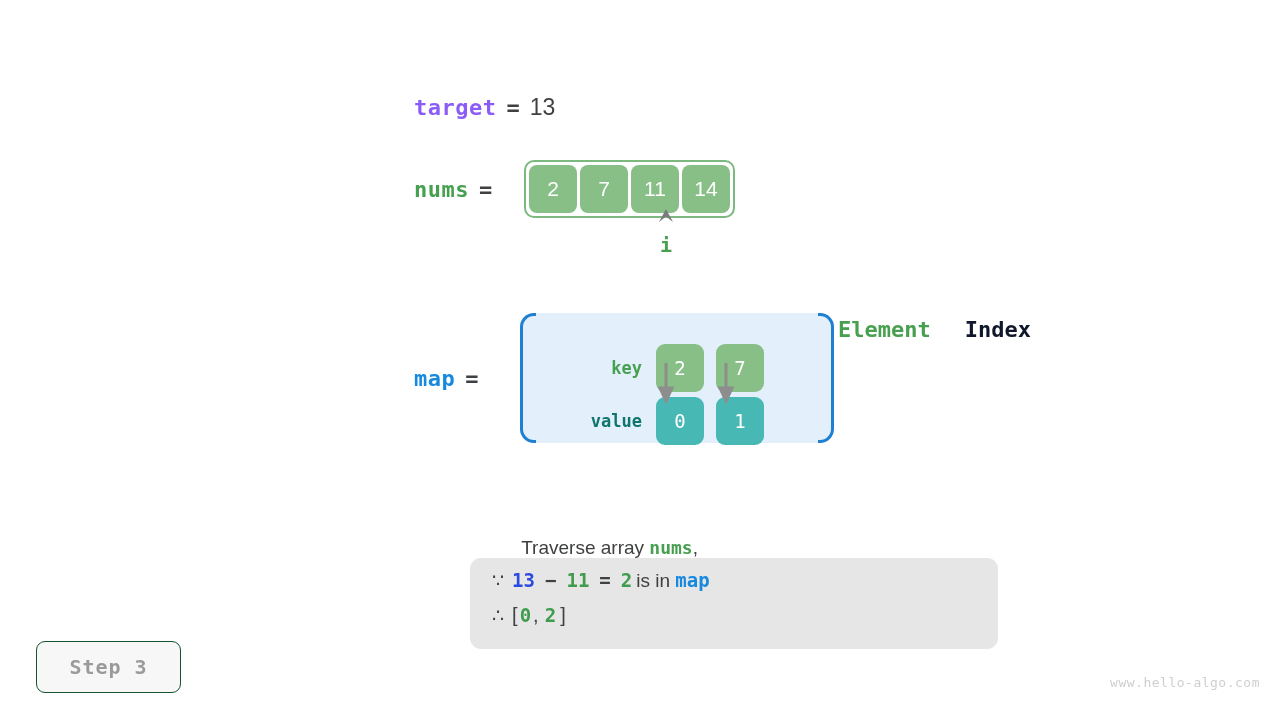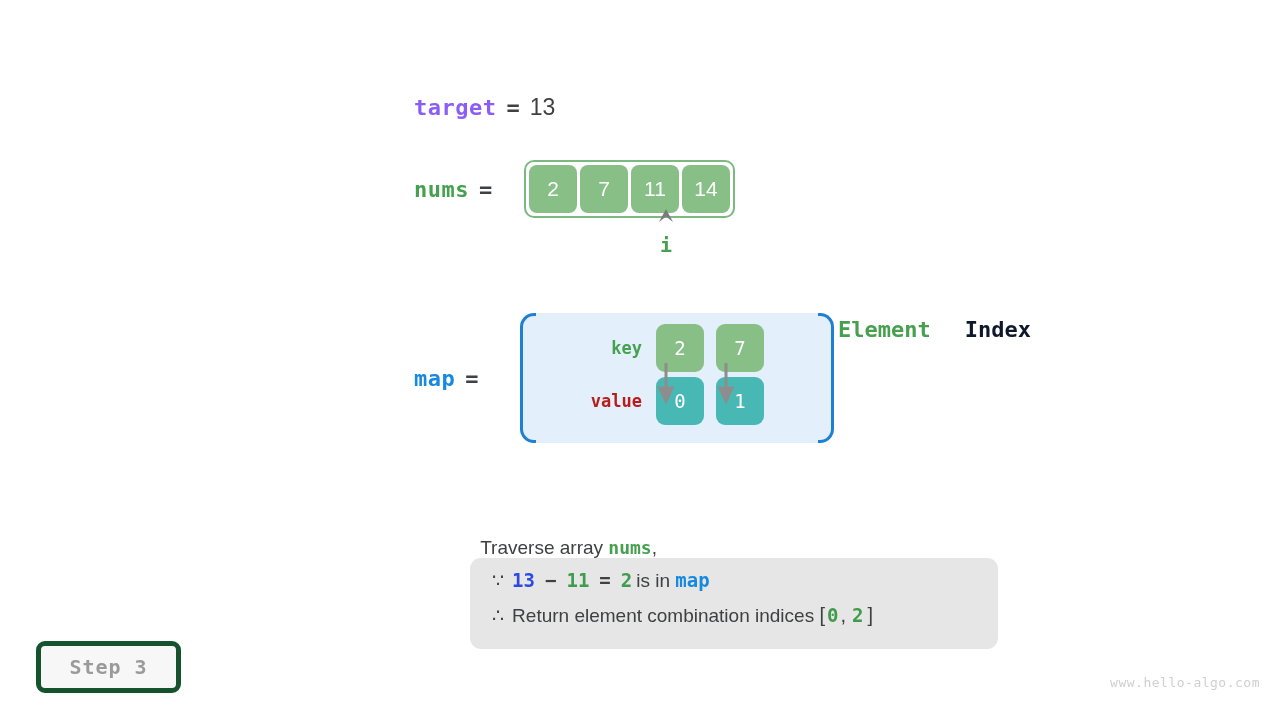--- a/index.html
+++ b/index.html
@@ -140,40 +140,40 @@
   }
   .bracket.right {
     right: -2px;
     border-left: none;
     border-top-right-radius: 14px;
     border-bottom-right-radius: 14px;
   }
   #map-grid {
     position: absolute;
     left: 36px;
-    top: 8px;
+    top: 28px;
     display: flex;
     flex-direction: column;
     gap: 0px;
   }
   .map-line {
     display: flex;
     align-items: center;
     height: 53px;
   }
   .map-rowlabel {
     width: 84px;
     text-align: right;
     padding-right: 14px;
     font-family: "DejaVu Sans Mono", "Liberation Mono", monospace;
     font-weight: bold;
     font-size: 17px;
   }
   .rl-key   { color: #47a04f; }
-  .rl-value { color: #b91c1c; }
+  .rl-value { color: #0f766e; }
   .map-cells {
     display: flex;
     gap: 12px;
   }
   .map-cell {
     width: 48px;
     height: 48px;
     border-radius: 9px;
     display: flex;
     align-items: center;
@@ -207,21 +207,21 @@
     font-weight: bold;
     font-size: 22px;
     line-height: 34px;
   }
   .sl-element { color: #47a04f; }
   .sl-index   { color: #0f172a; }
 
   
   #caption {
     position: absolute;
-    left: 470px;
+    left: 511px;
     top: 515px;
     font-family: "Liberation Sans", sans-serif;
     font-size: 19px;
     color: #3f4042;
     white-space: pre;
   }
   .inline-code {
     font-family: "DejaVu Sans Mono", "Liberation Mono", monospace;
     font-weight: bold;
     font-size: 18px;
@@ -262,21 +262,21 @@
 
   
   #step-badge {
     position: absolute;
     left: 36px;
     top: 641px;
     width: 145px;
     height: 52px;
     box-sizing: border-box;
     background: #f7f7f7;
-    border: 5px solid #14532d;
+    border: 1px solid #14532d;
     border-radius: 9px;
     display: flex;
     align-items: center;
     justify-content: center;
     font-family: "DejaVu Sans Mono", "Liberation Mono", monospace;
     font-weight: bold;
     font-size: 20px;
     color: #9a9a9a;
     letter-spacing: 1px;
   }
@@ -377,21 +377,20 @@
     <span class="n-blue">13</span>
     <span class="n-op" style="margin:0 10px;">−</span>
     <span class="n-green">11</span>
     <span class="n-op" style="margin:0 10px;">=</span>
     <span class="n-green">2</span>
     <span style="margin-left:4px;">is in </span>
     <span class="n-lblue">map</span>
   </div>
   <div class="note-line">
     <span class="sym">∴</span>
-    <span>Return element combination indices </span>
     <span class="n-brk">[</span>
     <span class="n-green" style="margin:0 2px;">0</span>
     <span class="n-brk">,</span>
     <span class="n-green" style="margin:0 4px 0 6px;">2</span>
     <span class="n-brk">]</span>
   </div>
 </div>
 
 <div id="step-badge">Step 3</div>
 

